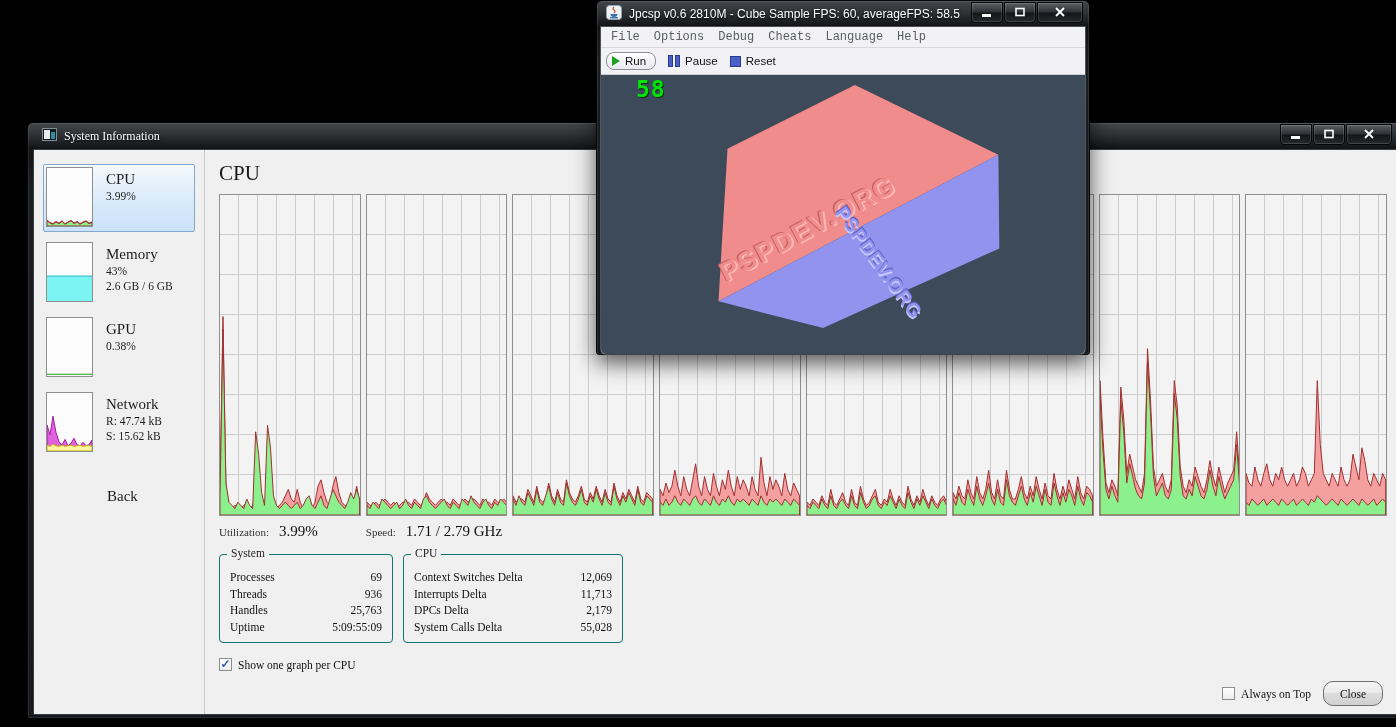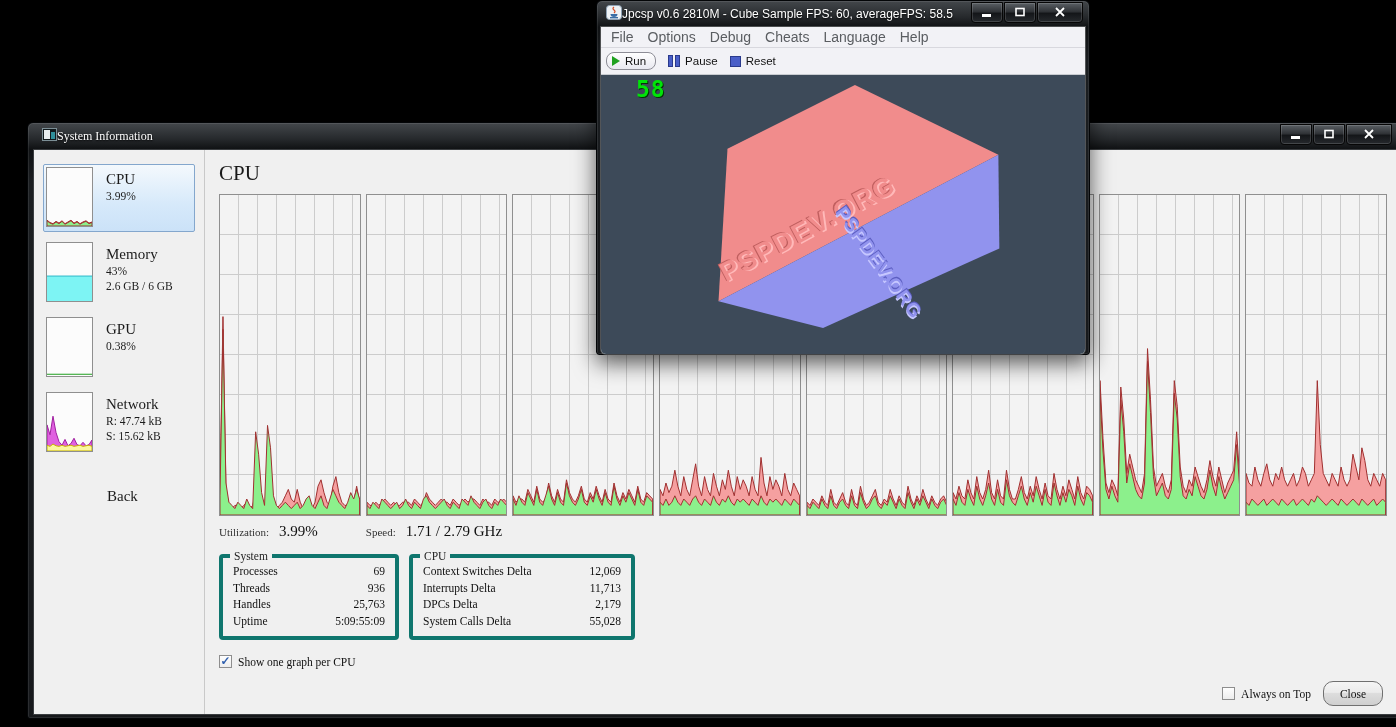--- a/index.html
+++ b/index.html
@@ -9,21 +9,21 @@
     -webkit-font-smoothing:antialiased;
   }
   .window{position:absolute;box-sizing:border-box;}
 
   
   .win-frame{
     background:linear-gradient(180deg,#43474b 0px,#26292c 16px,#101214 26px,#1b1e21 60px,#17191c 100%);
     border:1px solid #030507;border-radius:6px 6px 3px 3px;
     box-shadow:inset 0 0 0 1px rgba(255,255,255,.09), 0 8px 22px rgba(0,0,0,.65);
   }
-  .titlebar{height:26px;display:flex;align-items:center;padding:0 6px 0 9px;}
+  .titlebar{height:26px;display:flex;align-items:center;padding:0 6px 0 9px;gap:7px;}
   .title-text{font-size:12px;color:#fff;text-shadow:0 1px 2px #000;flex:1;white-space:nowrap;overflow:hidden;}
   .winbtns{display:flex;gap:1px;align-items:center;margin-top:-4px;}
   .wbtn{
     width:30px;height:19px;display:flex;align-items:center;justify-content:center;
     background:linear-gradient(#5a5f64,#303337 45%,#141619 55%,#26292d);
     border:1px solid #060606;border-radius:0 0 4px 4px;
     box-shadow:inset 0 0 0 1px rgba(255,255,255,.14);
   }
   .wbtn.close{width:44px;}
   .wbtn svg{display:block;}
@@ -64,21 +64,21 @@
       repeating-linear-gradient(90deg,transparent 0 18px,#cccccc 18px 19px),
       repeating-linear-gradient(180deg,transparent 0 39px,#cccccc 39px 40px);
   }
   .graph svg{position:absolute;inset:0;width:100%;height:100%;}
 
   .util-row{display:flex;align-items:baseline;margin-top:7px;}
   .util-row .lab{font-size:11px;color:#333;margin-right:10px;}
   .util-row .val{font-size:15px;color:#101010;margin-right:48px;}
 
   .boxes{display:flex;gap:10px;margin-top:14px;}
-  .gbox{position:relative;border:4px solid #0f766e;border-radius:4px;padding:5px 10px 7px;}
+  .gbox{position:relative;border:1px solid #0f766e;border-radius:4px;padding:14px 10px 7px;}
   .gbox .legend{
     position:absolute;top:-8px;left:7px;background:#f0f0f0;
     padding:0 4px;font-size:11.5px;color:#1e1e1e;
   }
   .gbox .grow{display:flex;justify-content:space-between;font-size:11.5px;color:#101010;line-height:16.5px;gap:24px;}
   #system-box{width:152px;}
   #cpu-box{width:198px;}
 
   .cb-row{display:flex;align-items:center;gap:6px;margin-top:15px;font-size:11.5px;color:#101010;}
   .cb{
@@ -96,21 +96,21 @@
   }
 
   
   #jpcsp{left:596px;top:0;width:494px;height:355px;padding:0 0 0 0;z-index:5;}
   #jpcsp .jbody{
     height:calc(100% - 26px);margin:0 4px 4px 4px;background:#dcedf0;
     border-radius:0 0 5px 5px;display:flex;flex-direction:column;overflow:hidden;
     box-shadow:0 0 0 1px rgba(255,255,255,.25);
   }
   #jmenu{height:20px;background:#f2f2f6;border-bottom:1px solid #d8d8de;display:flex;align-items:center;padding-left:3px;flex:none;}
-  .menu-item{font-size:14px;color:#5a5d61;padding:0 7px;}
+  .menu-item{font-size:12px;color:#5a5d61;padding:0 7px;font-family:Liberation Mono, monospace;}
   #jtoolbar{height:26px;background:#f2f2f6;border-bottom:1px solid #c9ccd1;display:flex;align-items:center;gap:12px;padding-left:5px;flex:none;}
   #run-btn{
     display:flex;align-items:center;gap:5px;font-size:11.5px;color:#111;
     border:1px solid #8d8d96;border-radius:8px;padding:2px 9px 2px 5px;
     background:linear-gradient(#ffffff,#e9e9f0);
   }
   .tb-btn{display:flex;align-items:center;gap:5px;font-size:11.5px;color:#111;}
   .play-icon{width:0;height:0;border-left:8px solid #1fa11f;border-top:5px solid transparent;border-bottom:5px solid transparent;}
   .pause-icon{display:flex;gap:2px;}
   .pause-icon i{display:block;width:3px;height:10px;background:#4a5fc8;border:1px solid #2a3a8c;}

